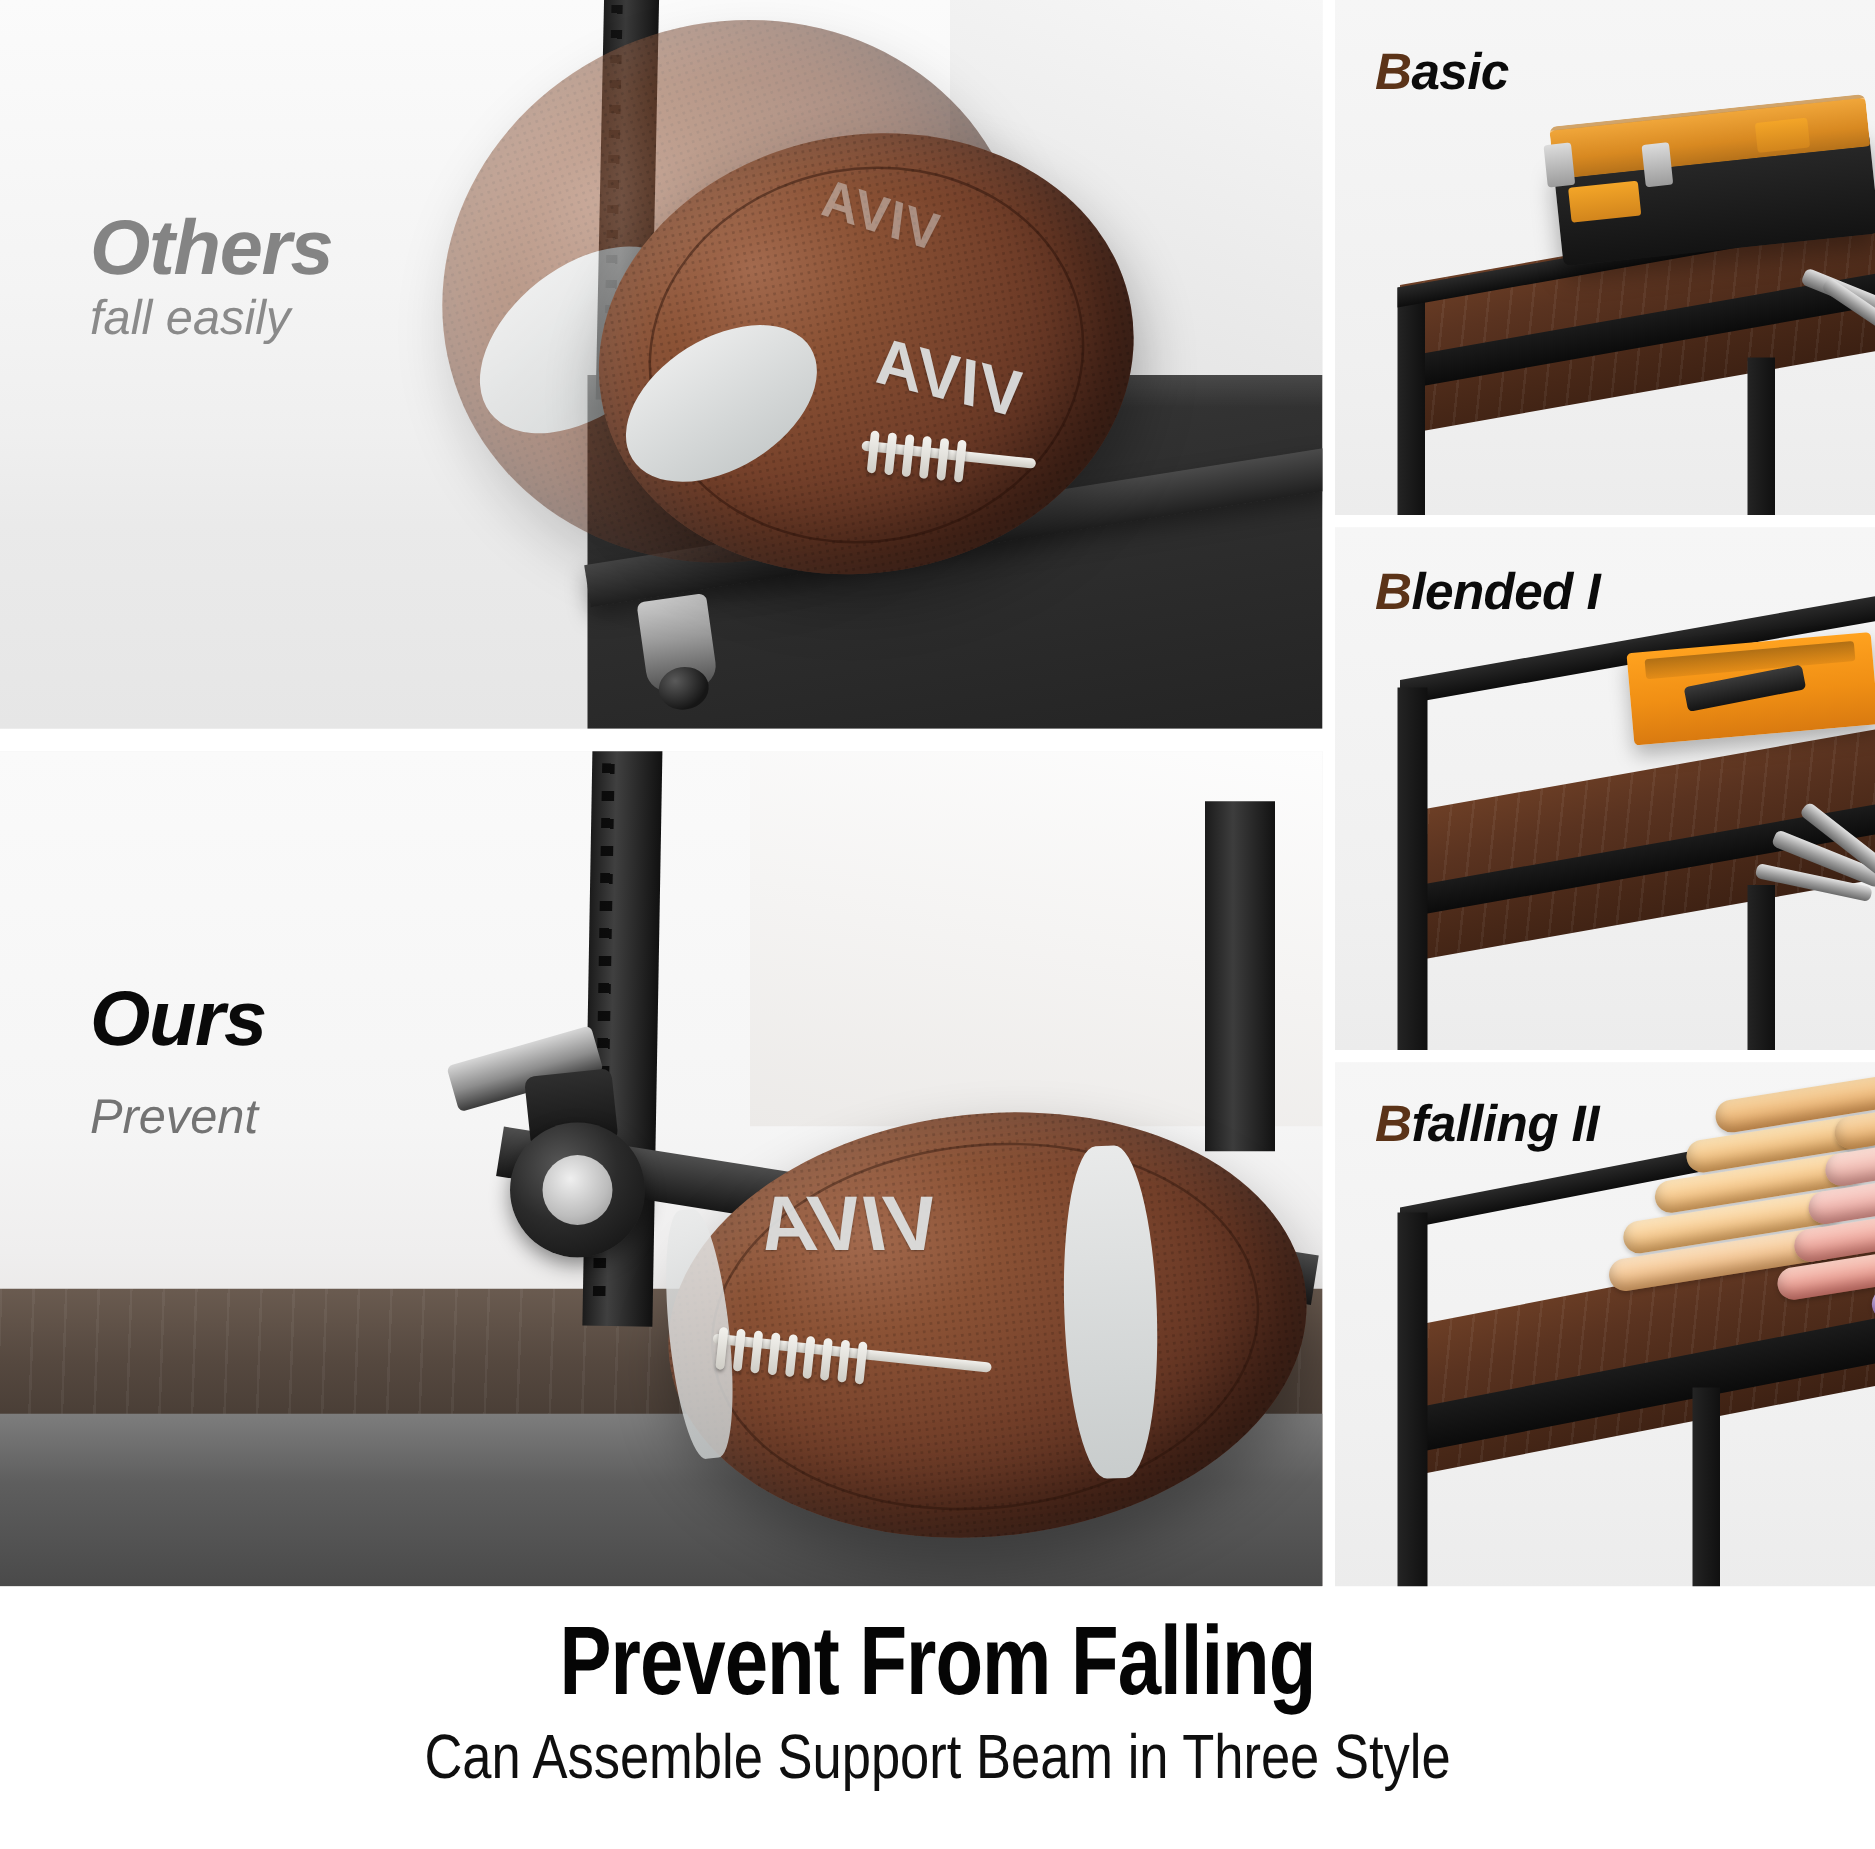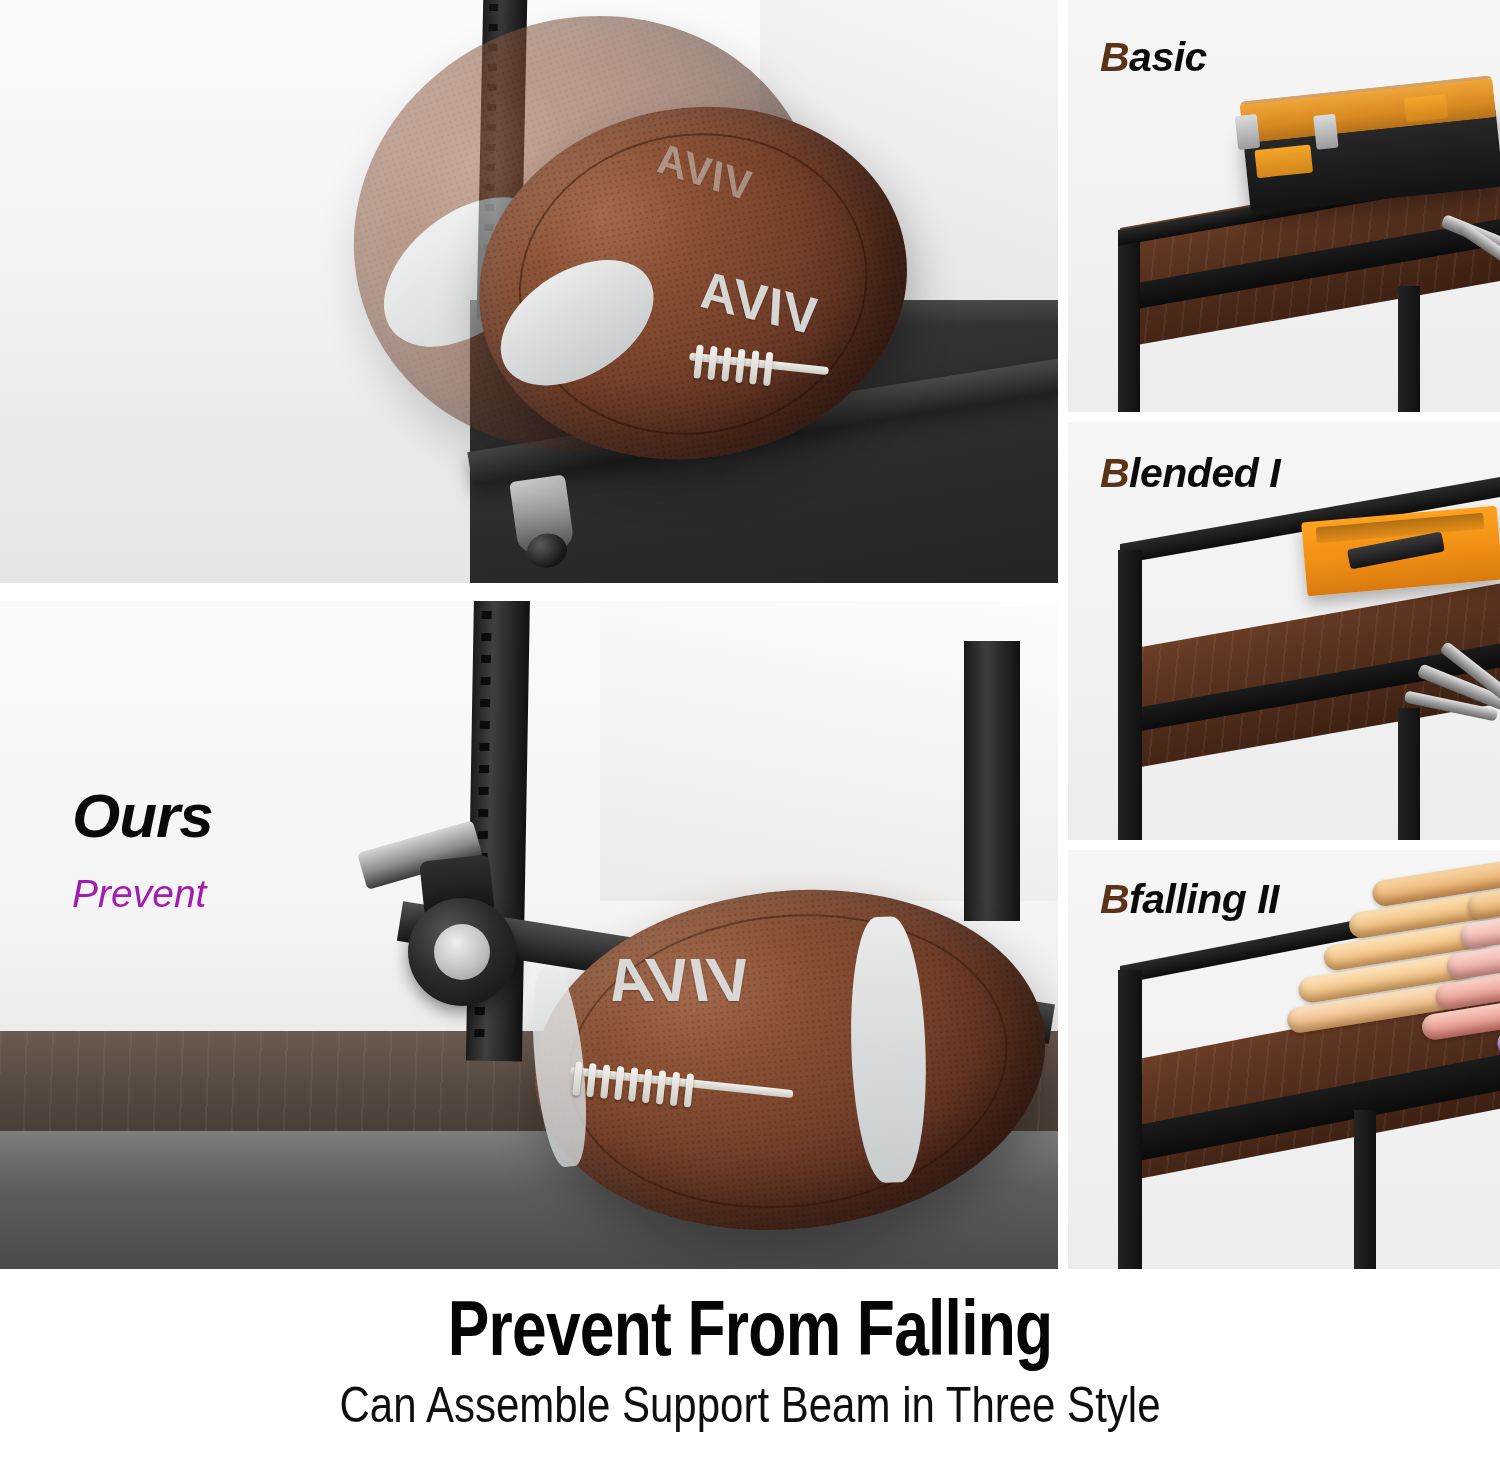--- a/index.html
+++ b/index.html
@@ -325,21 +325,21 @@
   .headline-others { color: #848484; }
   .headline-ours   { color: #0a0a0a; }
 
   .sub-italic {
     font-size: 39px;
     font-style: italic;
     line-height: 1.30;
     font-weight: 400;
   }
   .sub-others { color: #8a8a8a; }
-  .sub-ours   { color: #a21caf; }
+  .sub-ours   { color: #737373; }
 
   .panel-tag {
     position: absolute;
     left: 32px;
     font-size: 41px;
     font-weight: 700;
     font-style: italic;
     letter-spacing: -0.5px;
     color: #0b0b0b;
     white-space: nowrap;
@@ -408,20 +408,22 @@
             <i></i>
             <i></i>
             <i></i>
         </div>
         <div class="fb-logo" style="left:196px; top:44px; font-size:42px; transform:scaleX(-1) rotate(-28deg); opacity:.45;">VIVA</div>
         <div class="fb-logo" style="left:216px; top:176px; font-size:52px; transform:scaleX(-1) rotate(-24deg);">VIVA</div>
       </div>
     </div>
 
     <div class="label-block" style="left:72px; top:168px;">
+      <div class="headline-big headline-others">Others</div>
+      <div class="sub-italic sub-others">fall easily</div>
     </div>
   </div>
 
   <div class="panel" id="panel-ours">
     <div class="photo bg-ours">
       <div class="wall-ours"></div>
       <div class="floor-ours">
         <div class="floor-ours-grain"></div>
       </div>
       <div class="floor-gray"></div>

